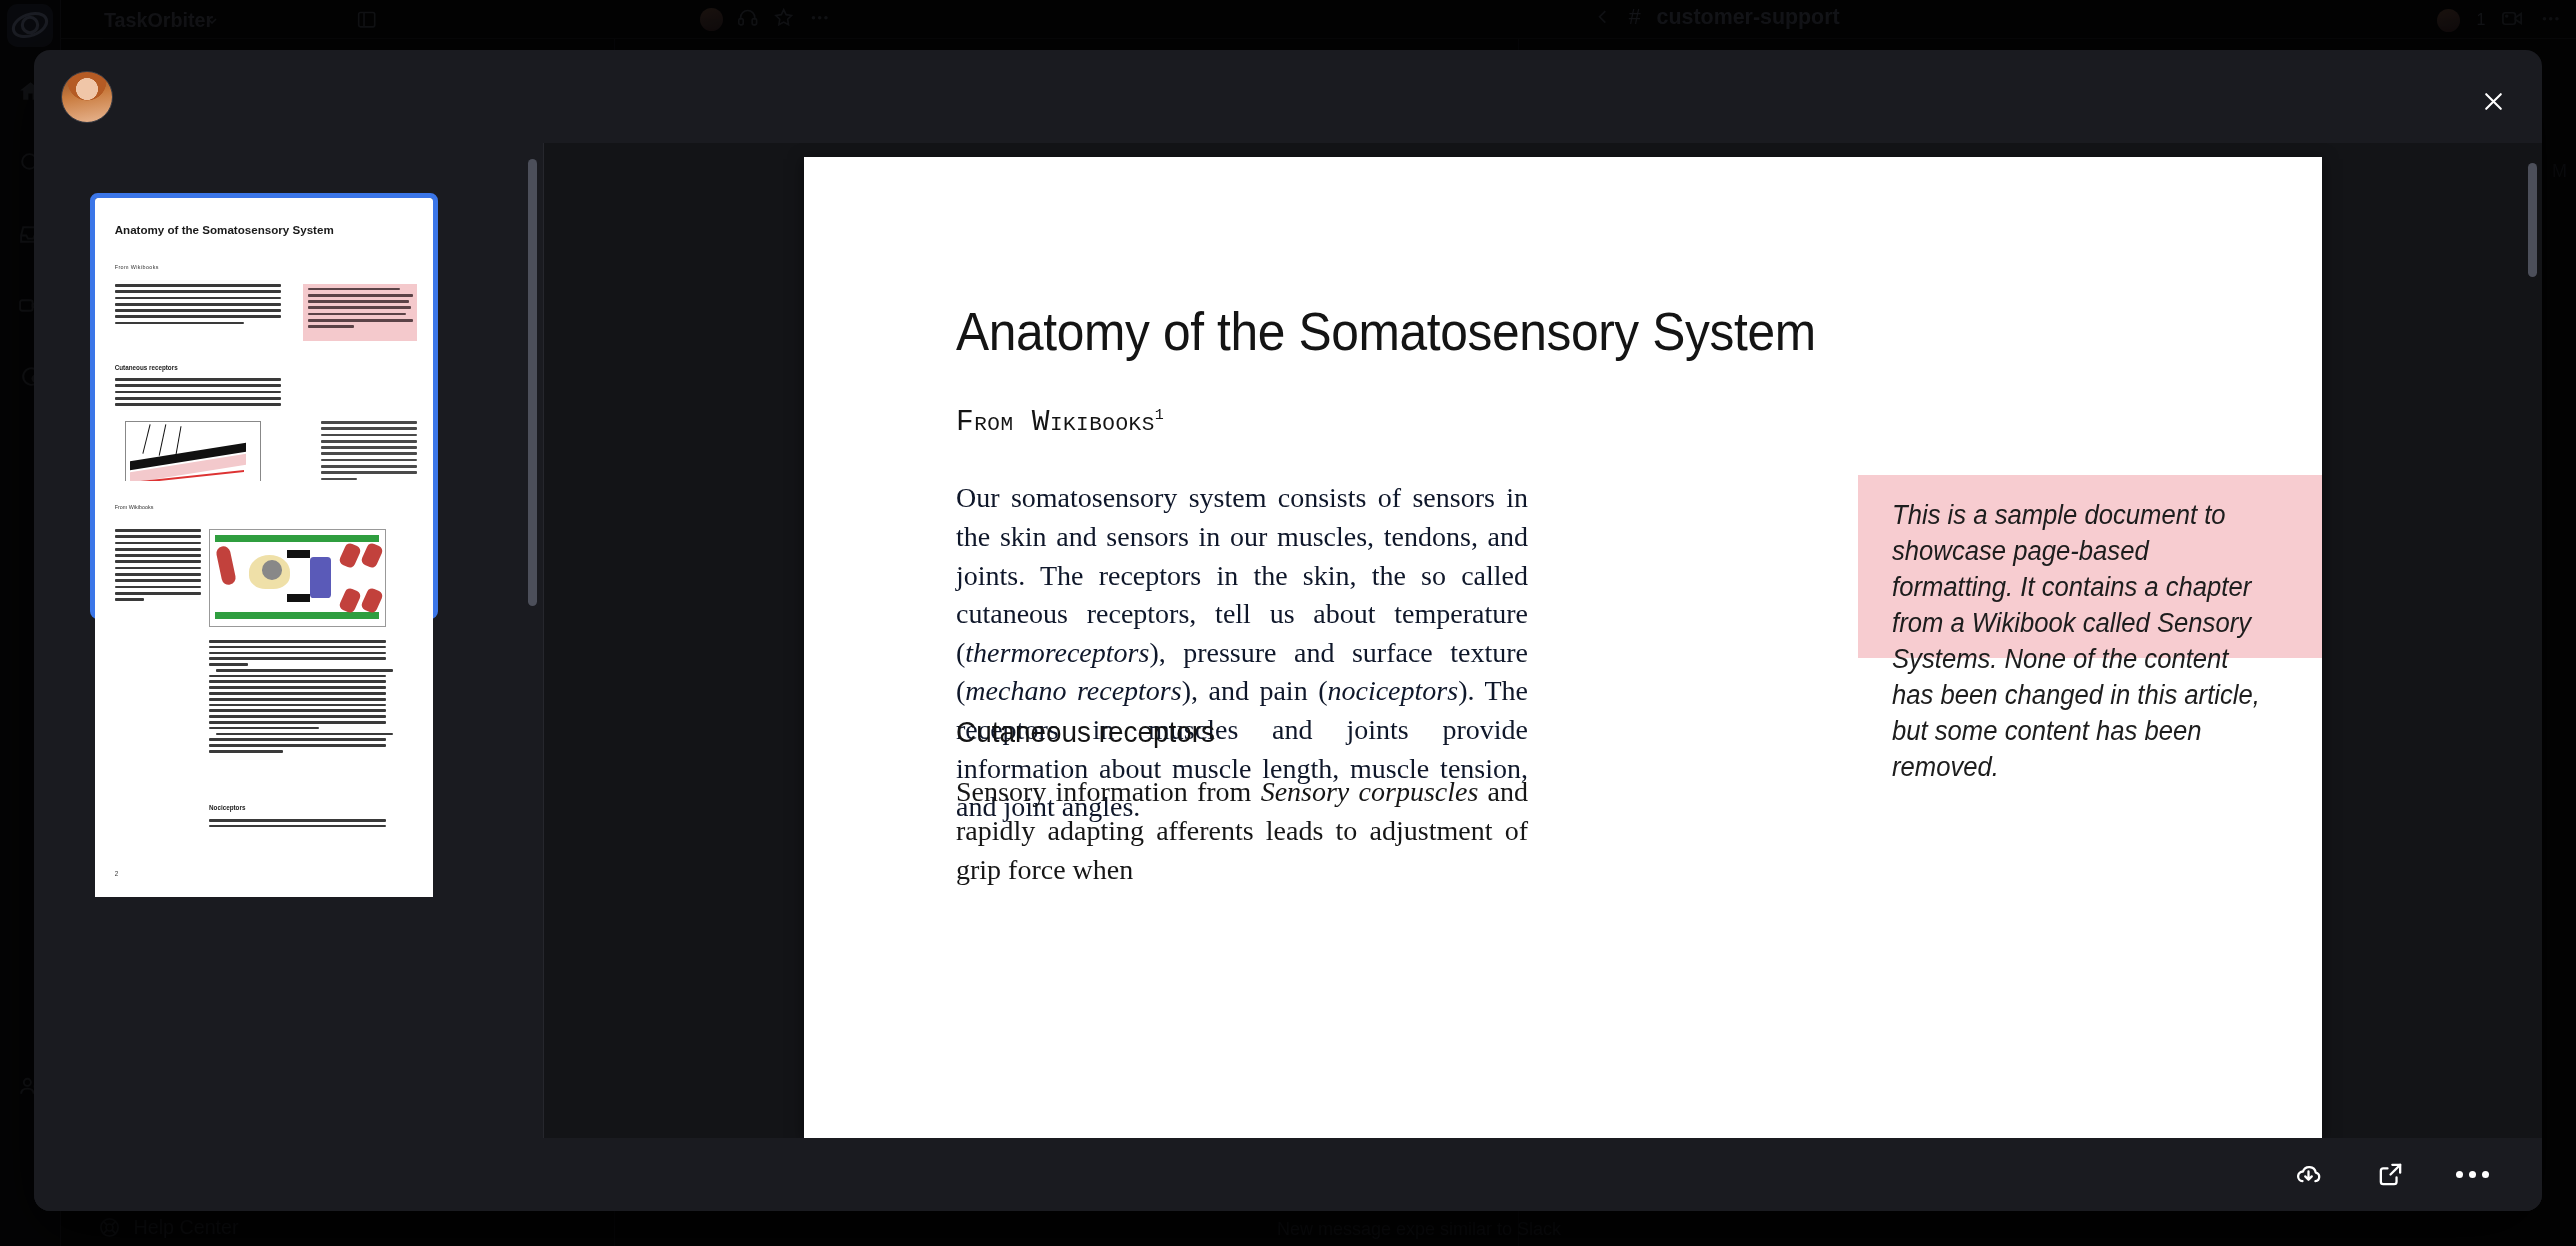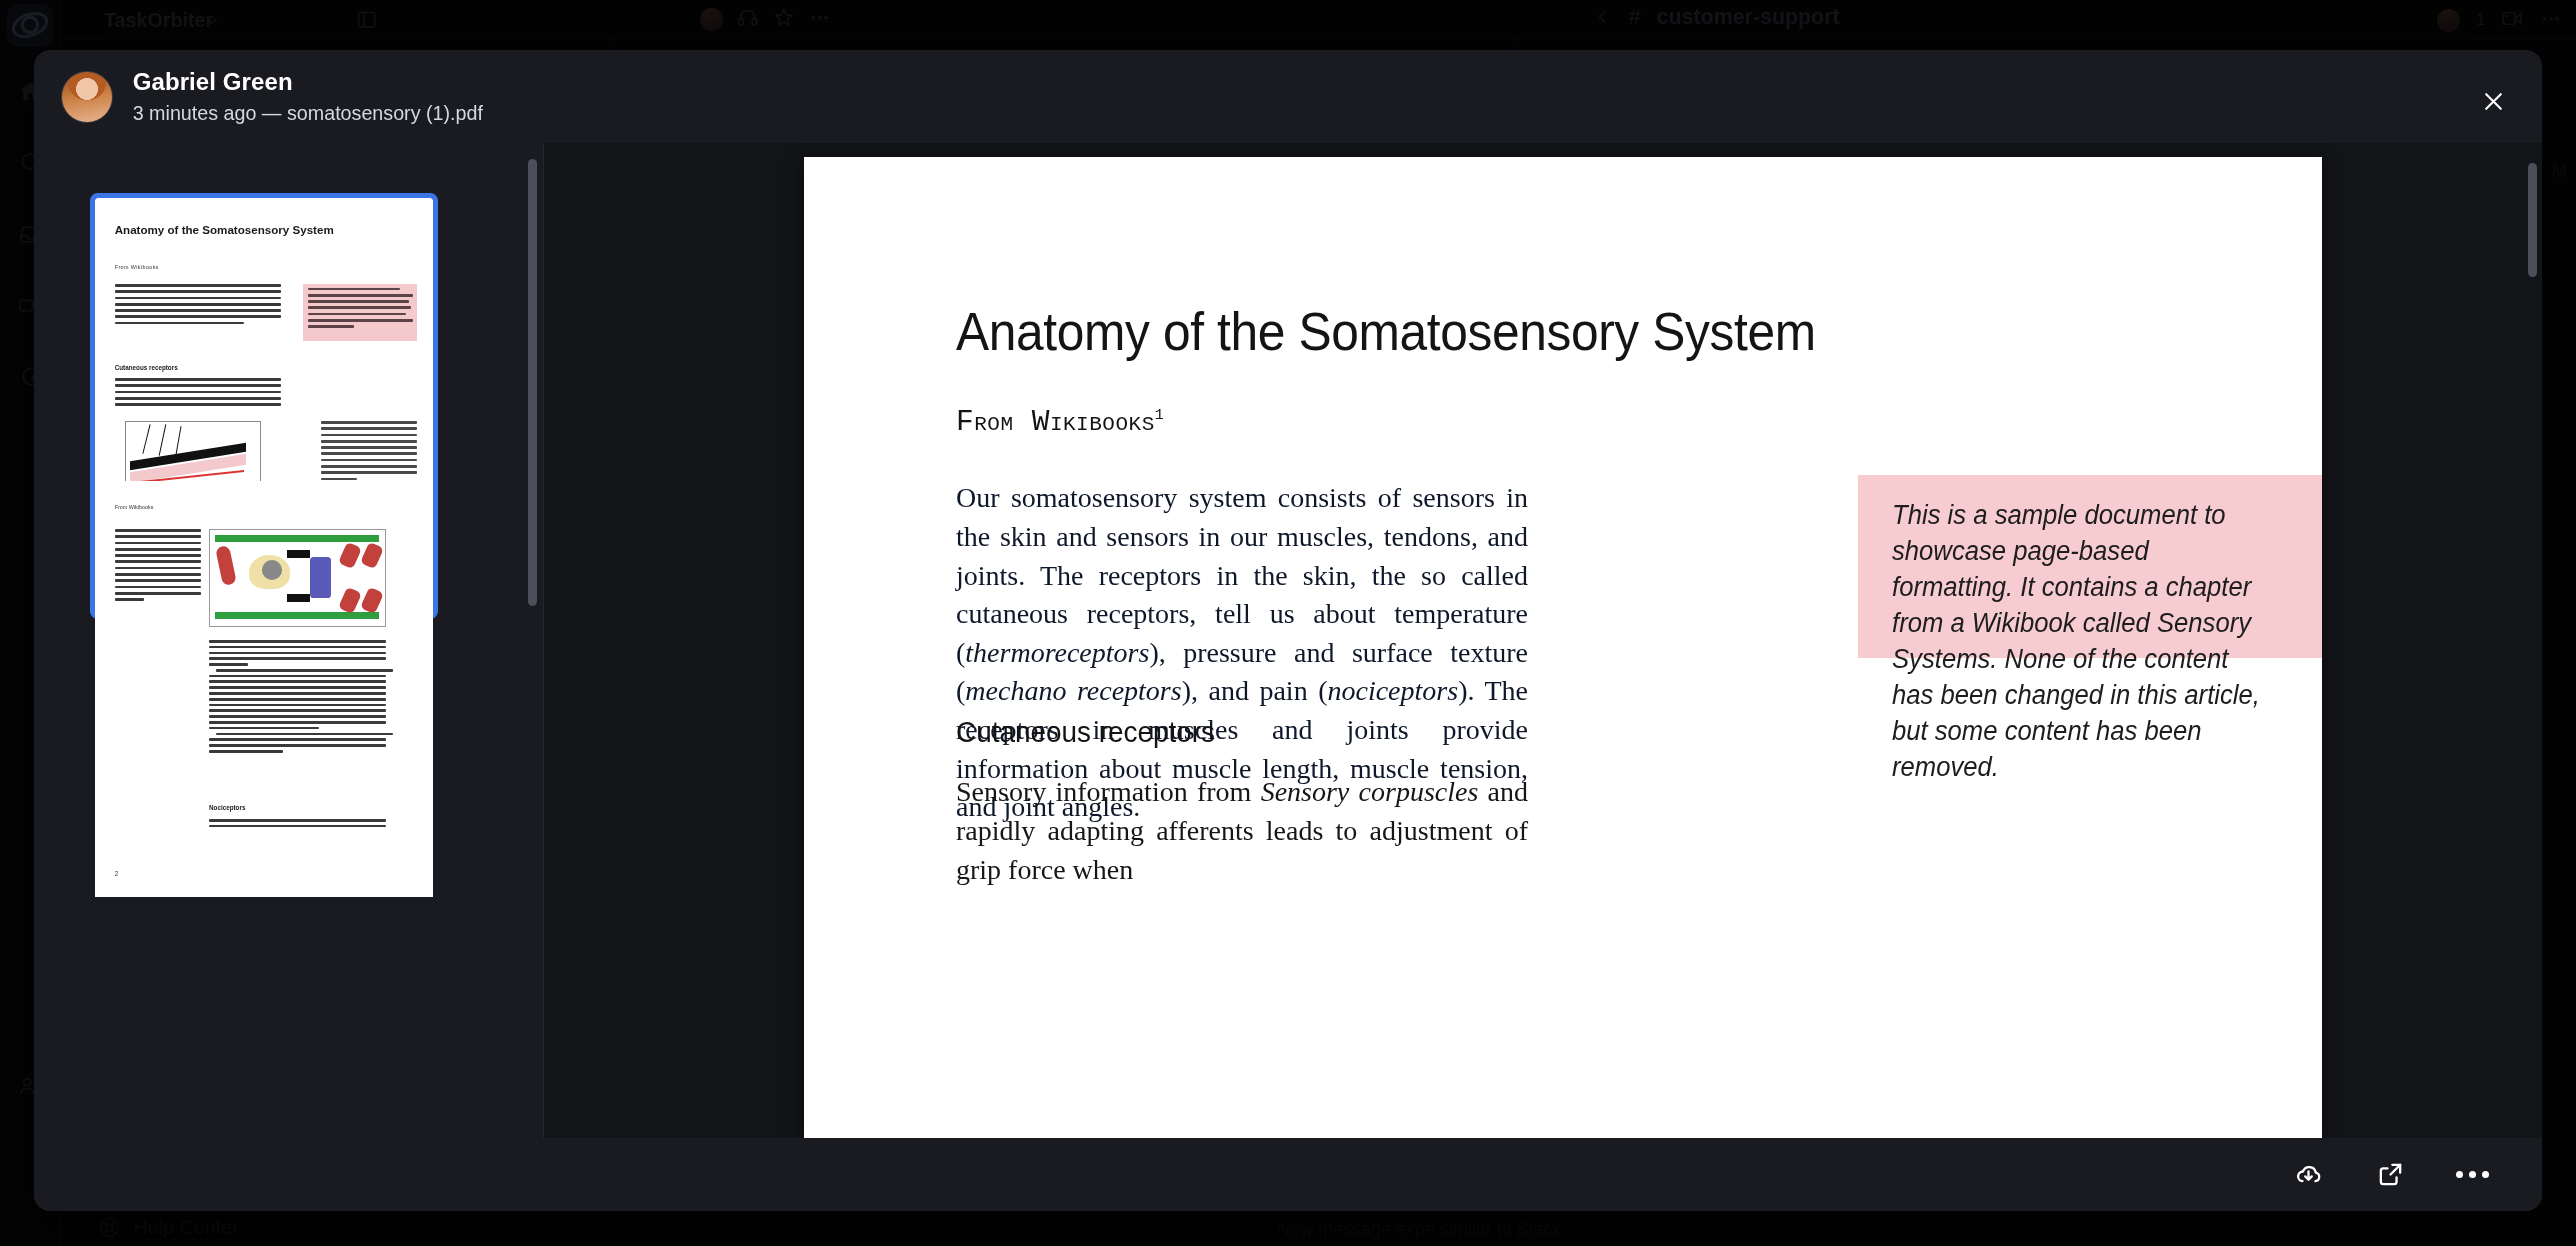--- a/index.html
+++ b/index.html
@@ -460,24 +460,20 @@
     </span>
   </div>
 </div>
 
 <div id="scrim"></div>
 
 <div id="pdf-modal">
 
   <div class="modal-header">
     <div class="hdr-avatar"></div>
-    <div class="hdr-text">
-      <div class="hdr-name">Gabriel Green</div>
-      <div class="hdr-sub">3 minutes ago — somatosensory (1).pdf</div>
-    </div>
     <div class="close-btn">
       <svg viewBox="0 0 24 24" fill="none" stroke="currentColor" stroke-width="2" stroke-linecap="round">
           <path d="M5 5l14 14M19 5L5 19"></path>
         </svg>
     </div>
   </div>
 
   <div class="modal-body">
 
     <div class="thumb-pane">

